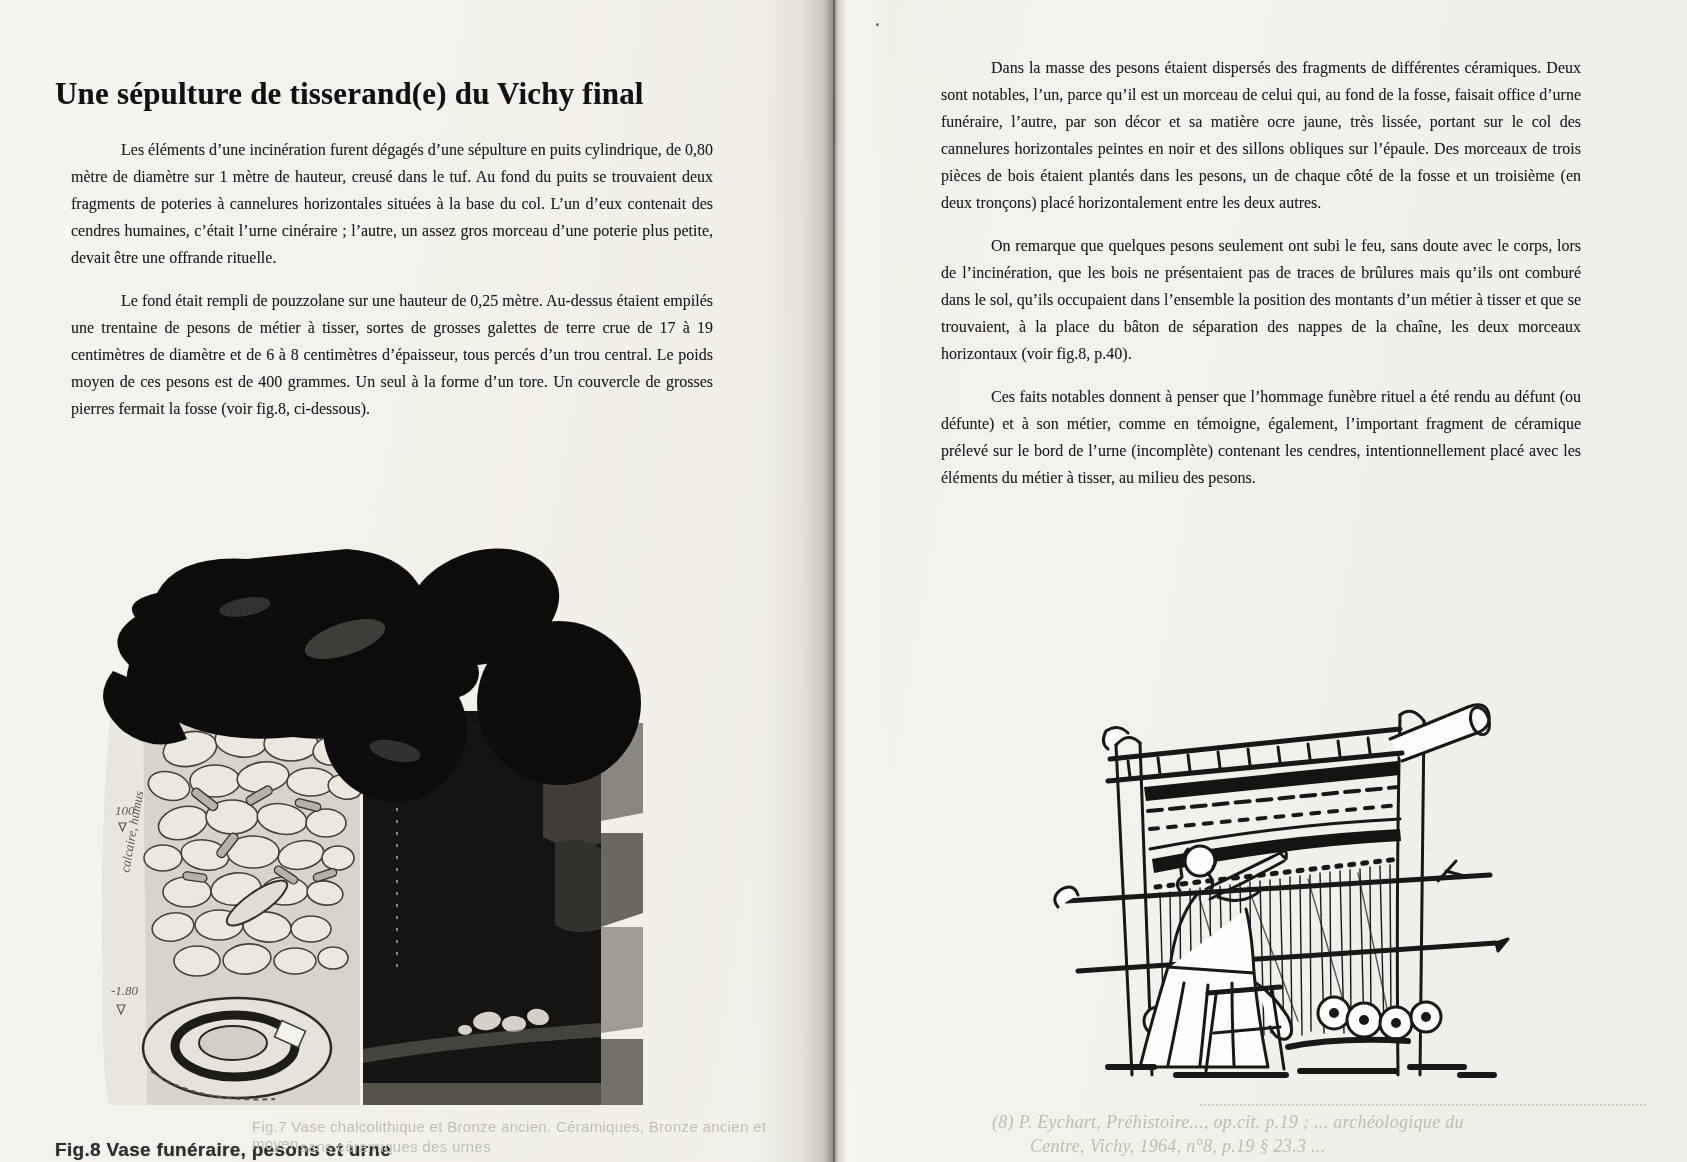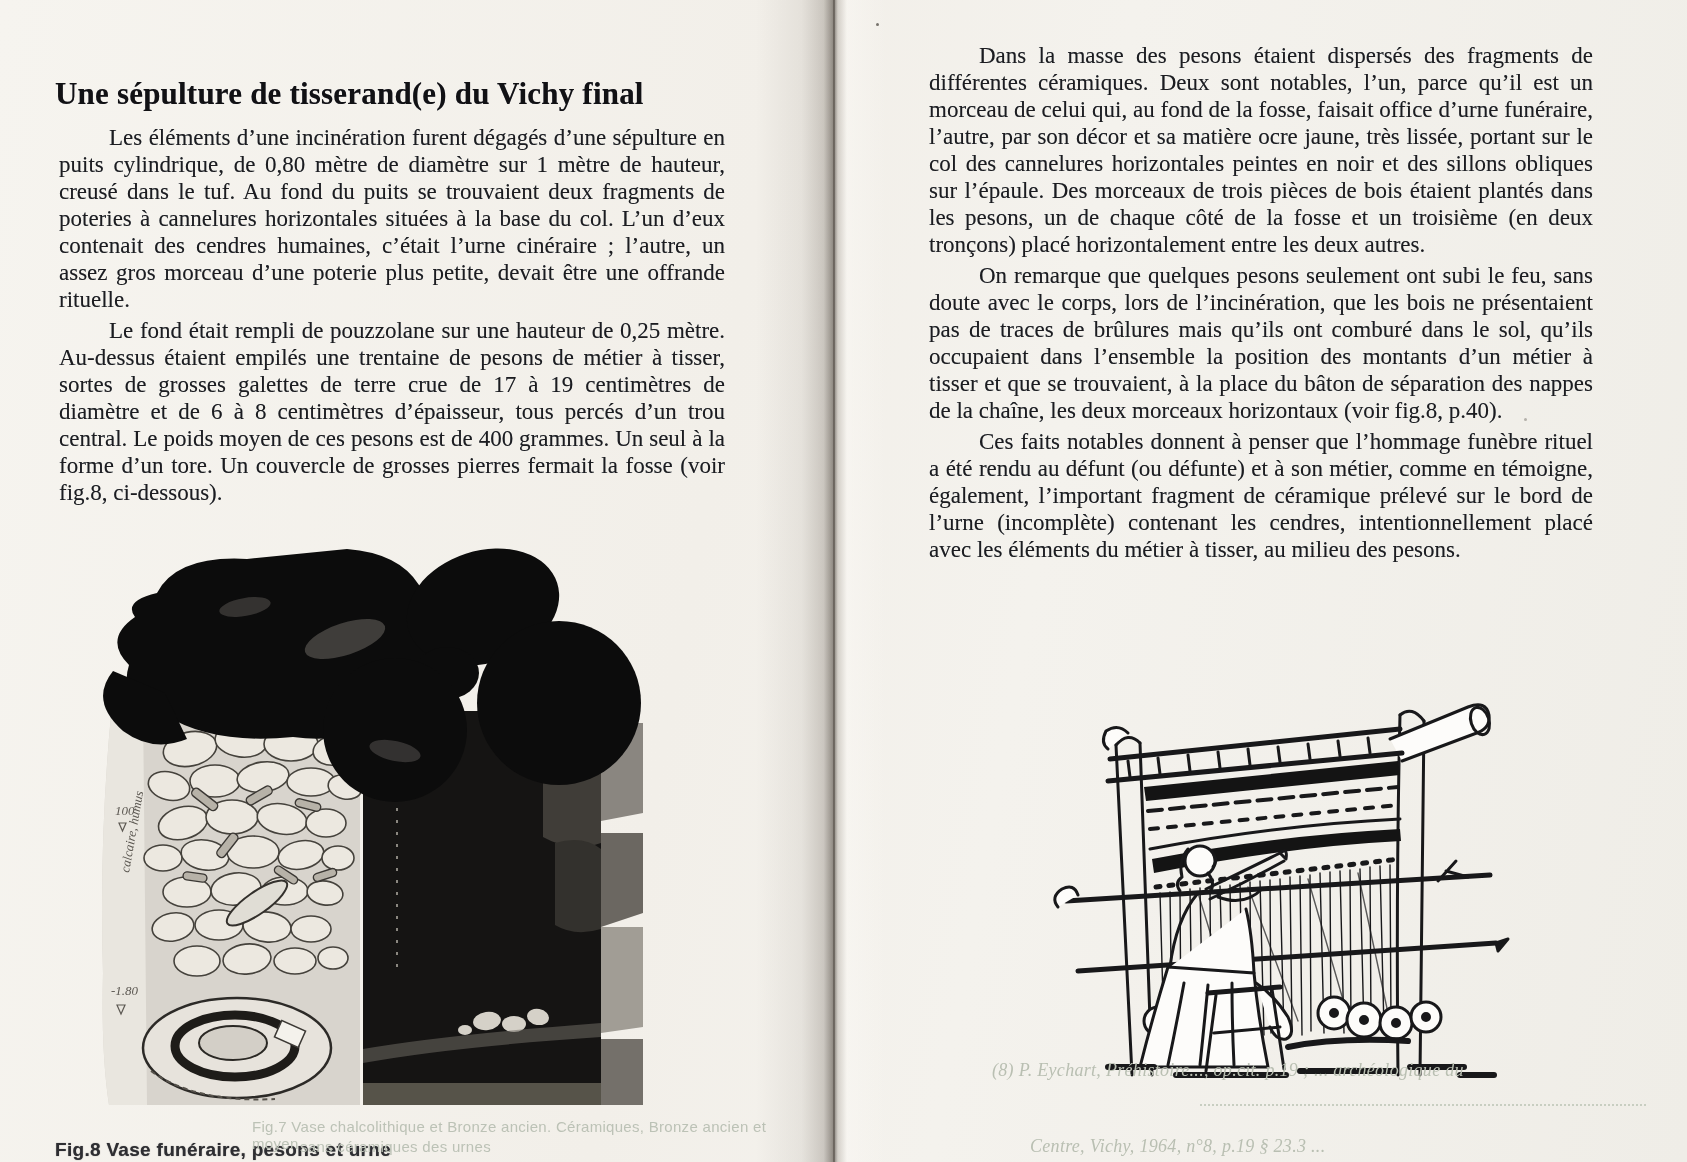--- a/index.html
+++ b/index.html
@@ -7,22 +7,22 @@
     position:relative;width:1687px;height:1162px;overflow:hidden;
     background:linear-gradient(100deg,#f6f4ef 0%,#f2efe9 42%,#f4f2ed 60%,#efede7 100%);
     font-family:"Liberation Serif", serif;color:#1c1c20;
   }
   .page-title{
     position:absolute;left:55px;top:76px;width:690px;margin:0;
     font-size:31px;font-weight:700;letter-spacing:.2px;color:#111114;
     text-shadow:0 0 .5px rgba(20,20,60,.4);
   }
   .body-col p{
-    margin:4px;text-align:justify;text-indent:50px;
-    font-size:23px;line-height:27px;
+    margin:16px;text-align:justify;text-indent:50px;
+    font-size:16px;line-height:27px;
     text-shadow:0 0 .4px rgba(10,40,60,.35);
   }
   .body-left{position:absolute;left:55px;top:120px;width:674px;}
   .body-right{position:absolute;left:925px;top:38px;width:672px;}
   .fig-photo{position:absolute;left:95px;top:543px;width:550px;height:568px;}
   .loom{position:absolute;left:1048px;top:683px;width:462px;height:408px;}
   .gutter{
     position:absolute;left:756px;top:0;width:130px;height:1162px;pointer-events:none;
     background:linear-gradient(90deg,
       rgba(90,82,73,0) 0%,
@@ -40,21 +40,21 @@
     font-family:"Liberation Sans", sans-serif;font-size:19px;font-weight:700;color:#2e2e32;
     text-shadow:0 0 1px rgba(40,40,40,.6);letter-spacing:.3px;
   }
   .ghost{
     position:absolute;color:#bcc2b6;font-family:"Liberation Sans", sans-serif;
     filter:blur(.6px);letter-spacing:.3px;
   }
   .ghost-cap1{left:252px;top:1118px;width:560px;font-size:15px;}
   .ghost-cap2{left:300px;top:1138px;width:400px;font-size:15px;}
   .ghost-fn{font-family:"Liberation Serif", serif;font-style:italic;color:#b9bfb2;}
-  .ghost-fn1{left:992px;top:1060px;width:640px;font-size:18px;}
+  .ghost-fn1{left:992px;top:1112px;width:640px;font-size:18px;}
   .ghost-fn2{left:1030px;top:1136px;width:600px;font-size:18px;}
   .ghost-rule{position:absolute;left:1200px;top:1104px;width:446px;border-top:2px dotted #c8cec1;filter:blur(.4px);}
   .speck{position:absolute;width:3px;height:3px;border-radius:50%;background:#77736c;}
 </style>
 </head>
 <body>
 
 <div class="scan">
 
   <h1 class="page-title">Une sépulture de tisserand(e) du Vichy final</h1>

